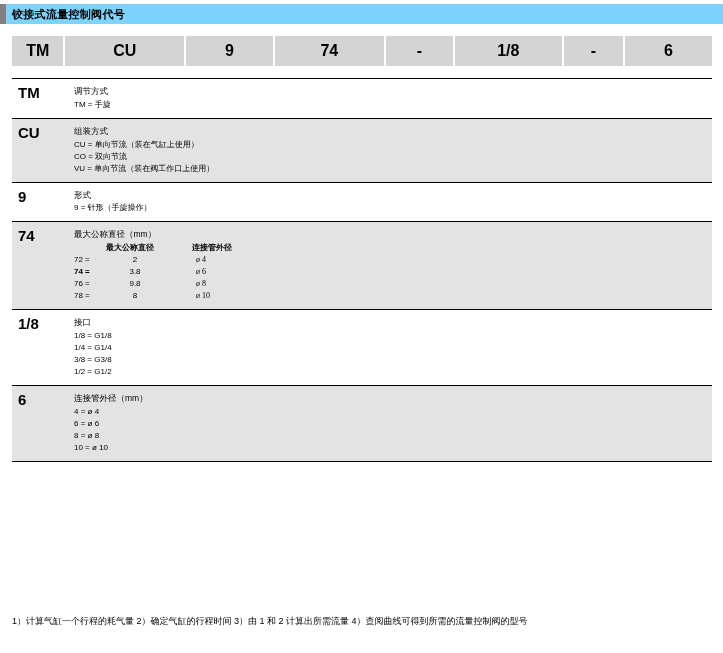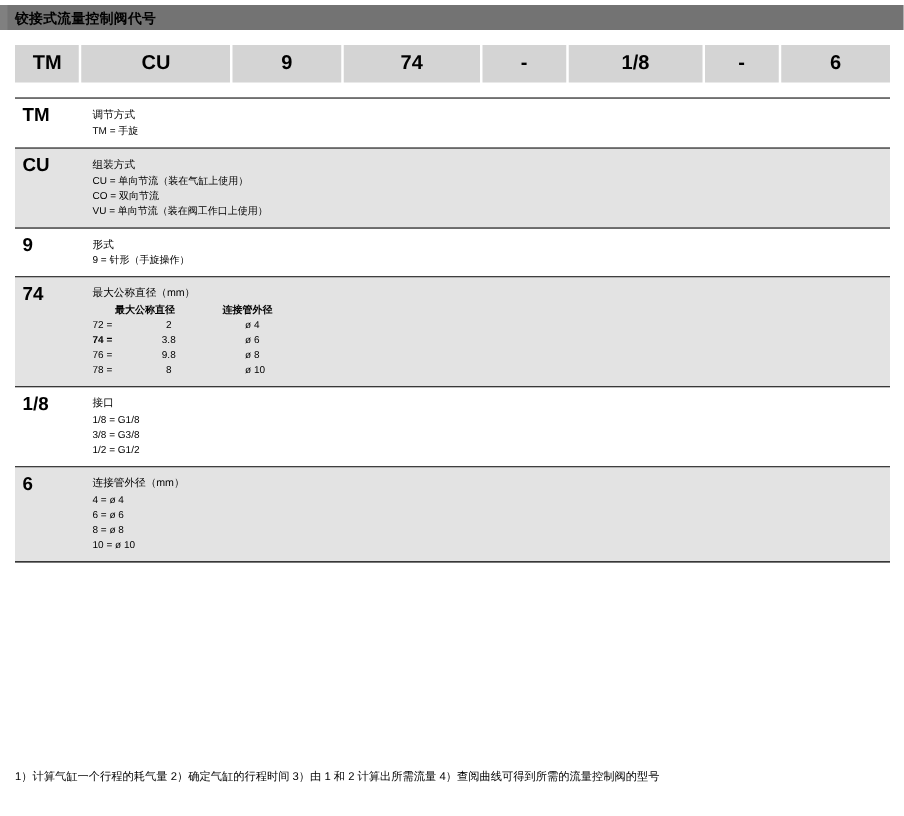--- a/index.html
+++ b/index.html
@@ -16,21 +16,21 @@
     overflow: hidden;
   }
 
   
   .title-bar {
     position: absolute;
     left: 0;
     top: 4px;
     width: 723px;
     height: 20px;
-    background: #737373;
+    background: #7dd3fc;
     display: flex;
     align-items: center;
   }
   .title-accent {
     width: 6px;
     height: 20px;
     background: #808080;
     flex: 0 0 auto;
   }
   .title-text {
@@ -108,31 +108,31 @@
     margin-bottom: 1px;
   }
   .spec-line { font-size: 8px; white-space: pre; }
 
   
   .subtable { margin-top: 1px; }
   .subhead {
     display: flex;
     font-size: 8px;
     font-weight: bold;
-    margin-left: 18px;
+    margin-left: 32px;
   }
   .subhead .c1 { width: 86px; }
   .subhead .c2 { width: 90px; }
   .subrow {
     display: flex;
     font-size: 8px;
   }
   .subrow .c0 { width: 18px; }
   .subrow .c1 { width: 86px; text-align: center; }
-  .subrow .c2 { width: 90px; padding-left: 18px; }
+  .subrow .c2 { width: 90px; padding-left: 18px; font-family: Liberation Serif, serif; }
   .subrow .c0 b { font-weight: bold; }
 
   
   .footer-note {
     position: absolute;
     left: 12px;
     top: 614px;
     width: 700px;
     font-size: 9px;
     line-height: 1.6;
@@ -218,20 +218,21 @@
         </div>
       </div>
     </div>
   </div>
 
   <div class="spec-row">
     <div class="spec-key">1/8</div>
     <div class="spec-body">
       <div class="spec-heading">接口</div>
       <div class="spec-line">1/8 = G1/8</div>
+      <div class="spec-line">1/4 = G1/4</div>
       <div class="spec-line">3/8 = G3/8</div>
       <div class="spec-line">1/2 = G1/2</div>
     </div>
   </div>
 
   <div class="spec-row shaded">
     <div class="spec-key">6</div>
     <div class="spec-body">
       <div class="spec-heading">连接管外径（mm）</div>
       <div class="spec-line">4 = ø 4</div>

